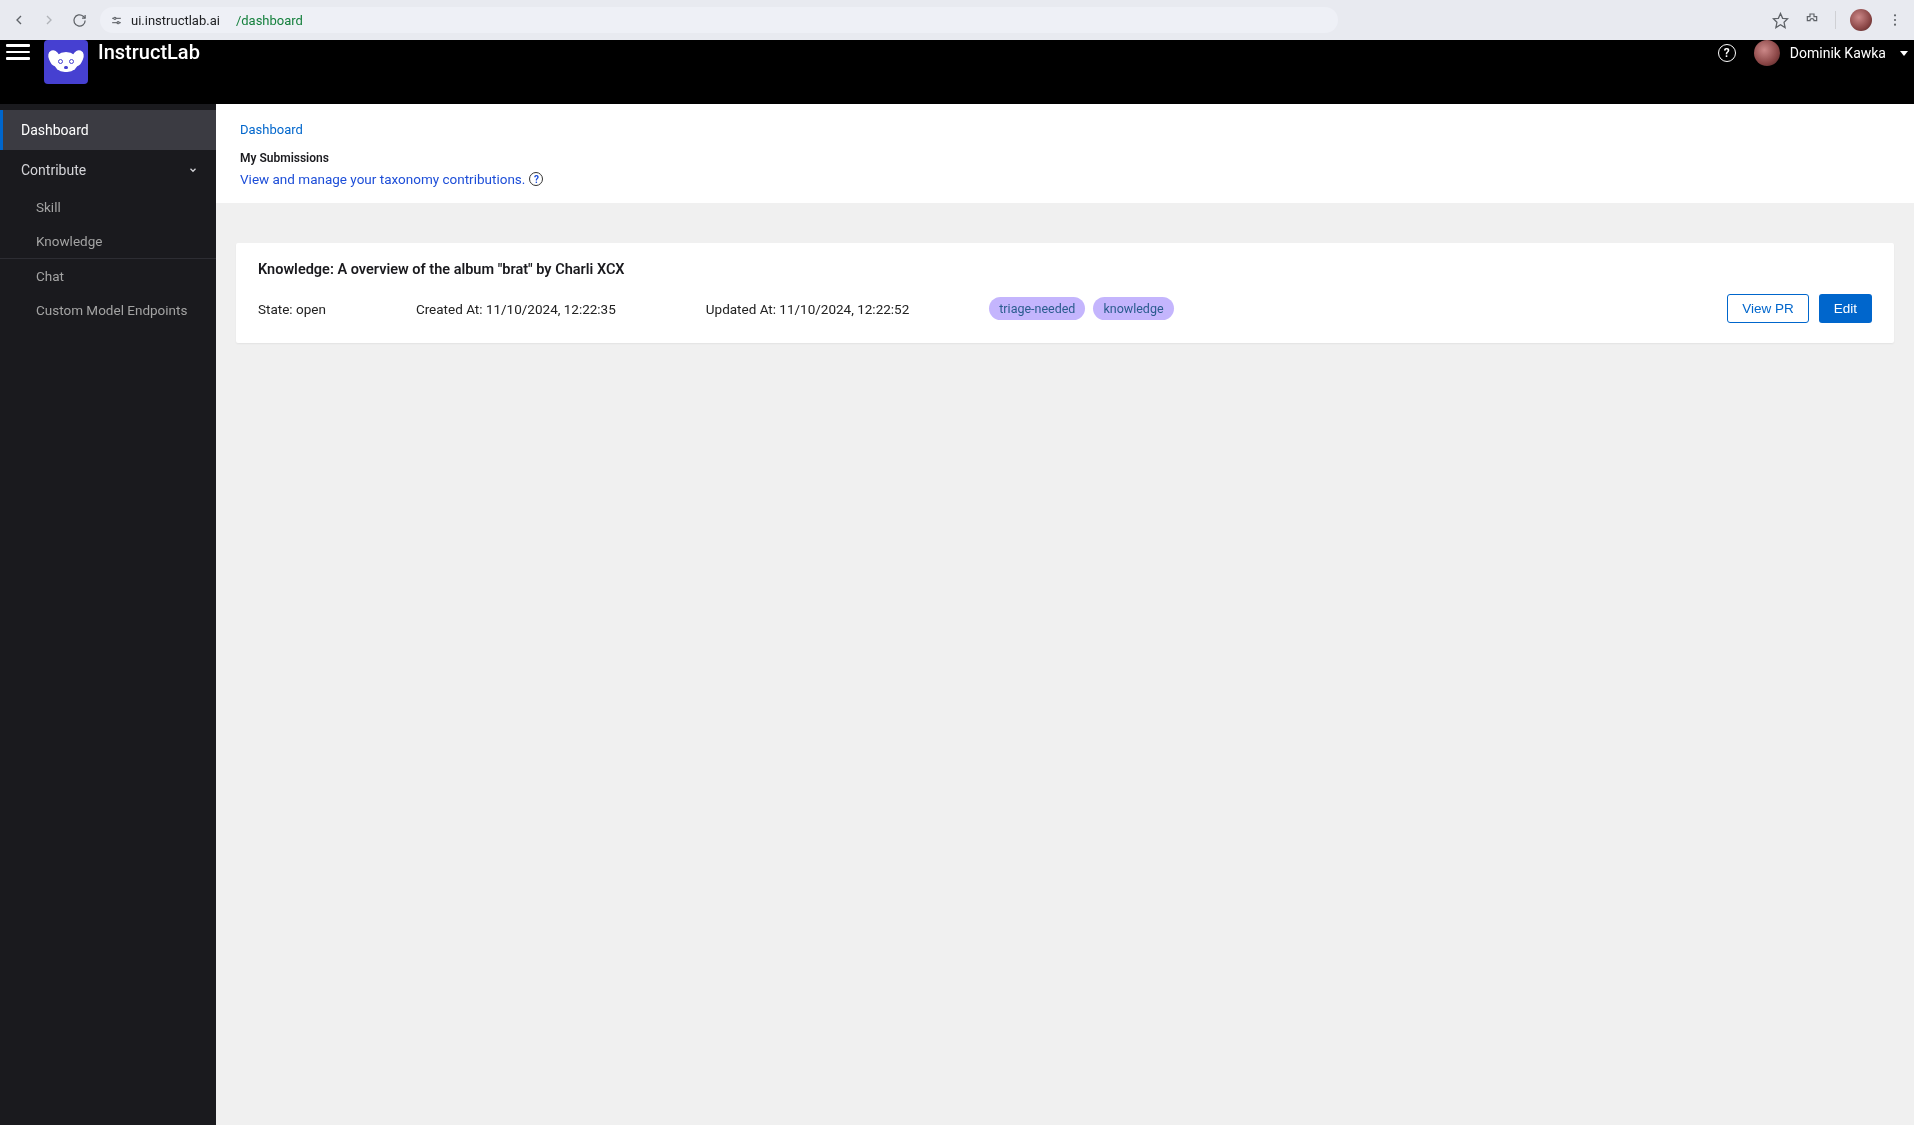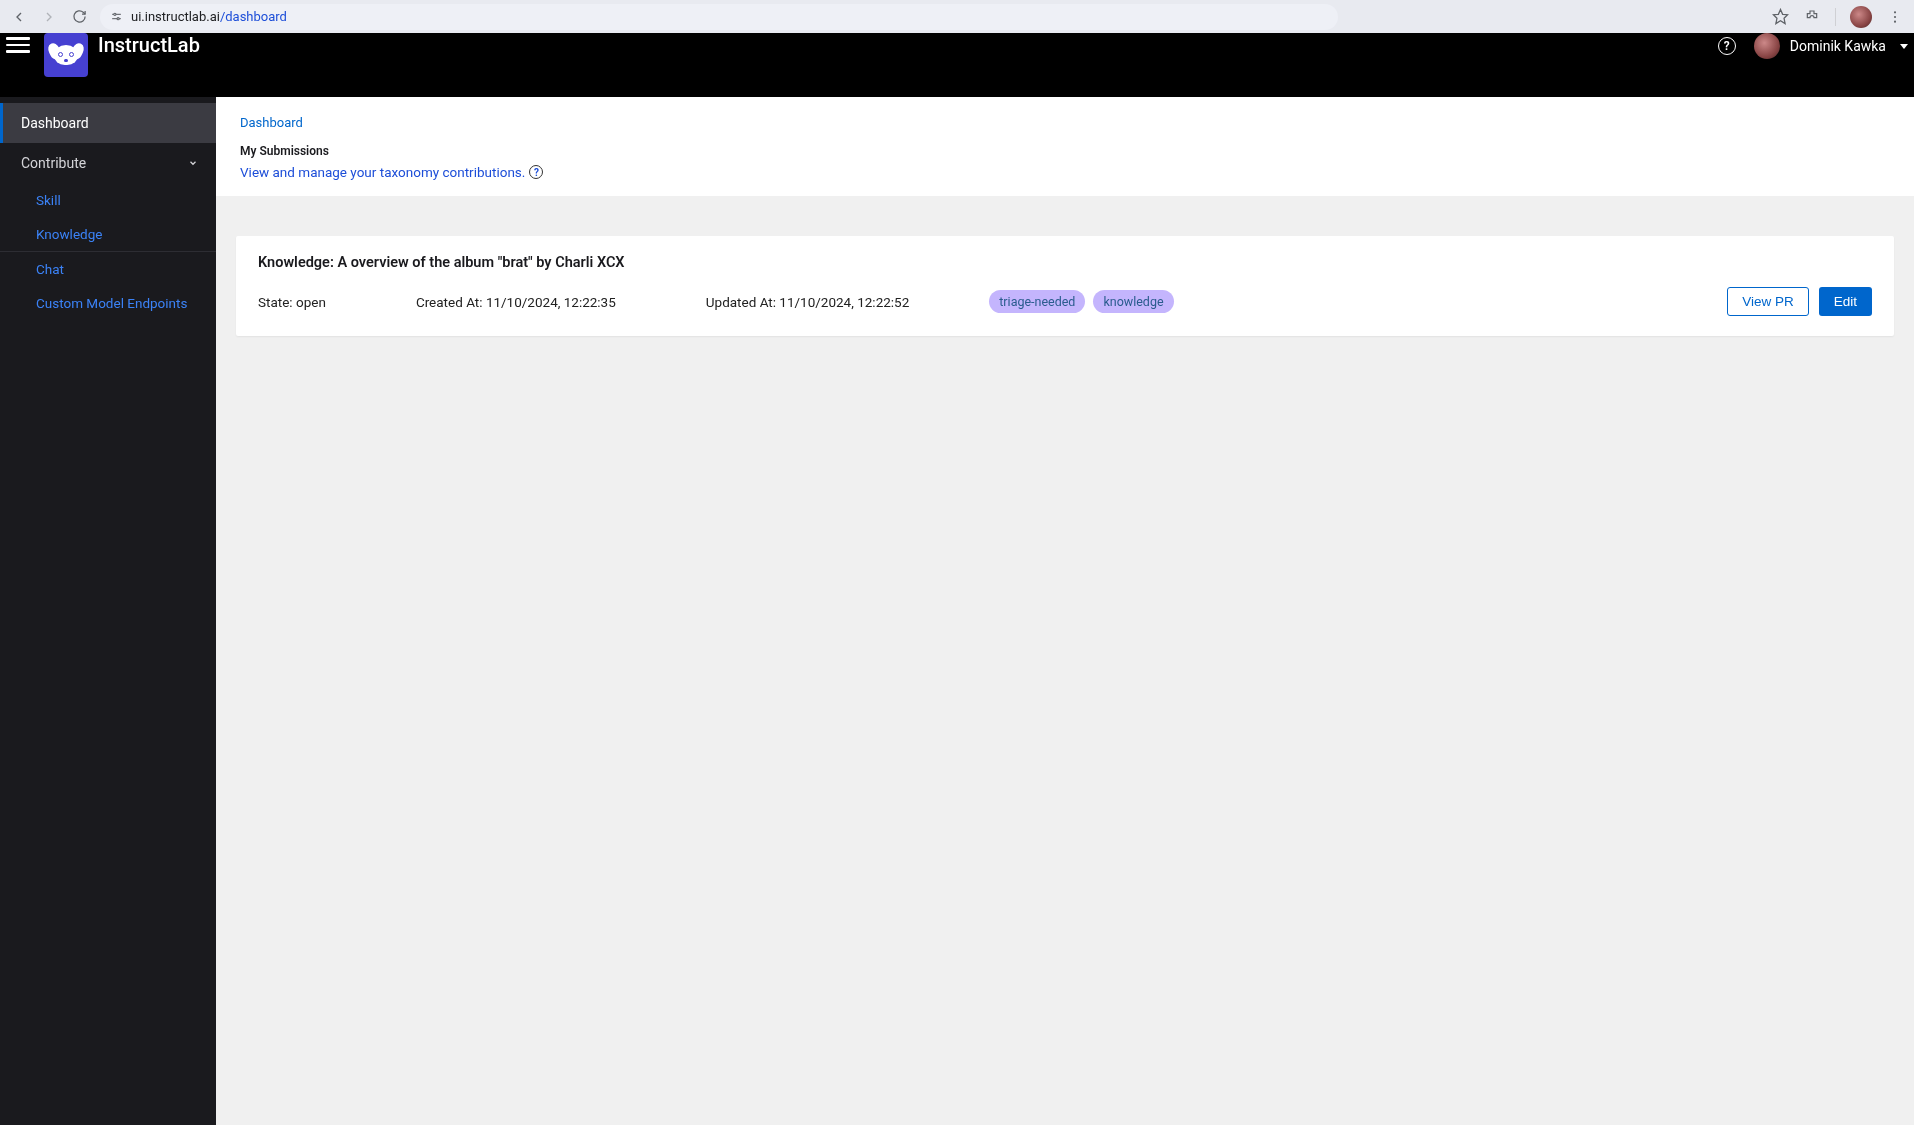--- a/index.html
+++ b/index.html
@@ -1,25 +1,25 @@
 <!DOCTYPE html>
 <html><head>
 <meta charset="utf-8">
 <style>
 * { box-sizing: border-box; margin: 0; padding: 0; }
 body { font-family: -apple-system, BlinkMacSystemFont, "Segoe UI", Roboto, Helvetica, Arial, sans-serif; background: #fff; width: 1914px; height: 1125px; overflow: hidden; }
 
 
-.browser-chrome { height: 33px; background: #e8eaf0; display: flex; align-items: center; padding: 0 10px; gap: 12px; }
+.browser-chrome { height: 40px; background: #e8eaf0; display: flex; align-items: center; padding: 0 10px; gap: 12px; }
 .chrome-btn { width: 18px; height: 18px; display:flex; align-items:center; justify-content:center; color:#5f6368; cursor: pointer; }
 .chrome-btn.disabled { color:#b0b3b8; }
 .url-bar { flex:1; background:#eef0f6; border-radius: 16px; height: 26px; display:flex; align-items:center; padding:0 10px; font-size:13px; color:#202124; max-width: 1238px; }
 .url-bar .site-icon { margin-right:8px; color:#5f6368; font-size:12px; display:flex; align-items:center; gap:2px;}
 .url-domain { color:#202124; }
-.url-path { color:#1d4ed8; }
+.url-path { color:#15803d;margin-left:16px; }
 .chrome-right { margin-left:auto; display:flex; align-items:center; gap:14px; }
 .chrome-divider { width:1px; height:18px; background:#cfd0d4; }
 .chrome-avatar-sm { width:22px; height:22px; border-radius:50%; background: radial-gradient(circle at 40% 38%, #C88, #844 62%, #422); }
 
 
 .app-header { height:64px; background:#000; display:flex; align-items:flex-start; padding:0 6px; color:#fff; }
 .hamburger { width:24px; height:24px; display:flex; flex-direction:column; justify-content:center; gap:4px; cursor:pointer; margin-right:14px;}
 .hamburger span { display:block; height:2.5px; background:#fff; border-radius:1px;}
 .app-logo { width:44px; height:44px; background:#4640d1; border-radius:4px; display:flex; align-items:center; justify-content:center; margin-right:10px;}
 .dog { width:30px; height:24px; position:relative; }
@@ -35,21 +35,21 @@
 .user-avatar { width:26px; height:26px; border-radius:50%; background: radial-gradient(circle at 40% 38%, #C88, #844 62%, #422); }
 .user-menu { display:flex; align-items:center; gap:10px; cursor:pointer; font-size:14px;}
 .caret-down { width:0; height:0; border-left:4px solid transparent; border-right:4px solid transparent; border-top:5px solid #fff; margin-left:4px;}
 
 
 .app-body { display:flex; height: calc(1125px - 33px - 52px); }
 .sidebar { width:216px; background:#1a1a1e; color:#d4d4d8; font-size:14px; padding-top:6px; display:flex; flex-direction:column;}
 .nav-item { padding: 12px 18px; cursor:pointer; display:flex; align-items:center; justify-content:space-between; border-left:3px solid transparent;}
 .nav-item.active { background:#3b3b42; color:#fff; border-left-color:#0066cc;}
 .nav-item .chevron { font-size:11px; transform:rotate(0deg);}
-.nav-subitem { padding:9px 18px 9px 36px; cursor:pointer; font-size:13.5px; color:#3b82f6;}
+.nav-subitem { padding:9px 18px 9px 36px; cursor:pointer; font-size:13.5px; color:#a3a3a3;}
 .nav-section-border { border-bottom:1px solid #2d2d33; }
 
 .main { flex:1; background:#f0f0f0; display:flex; flex-direction:column;}
 .page-top { background:#fff; padding: 18px 24px 16px 24px; }
 .breadcrumb { font-size:13px; color:#0066cc; margin-bottom:14px;}
 .page-title { font-size:12px; font-weight:600; color:#1a1a1e; margin-bottom:6px;}
 .page-desc { font-size:13.5px; color:#1d4ed8; display:flex; align-items:center; gap:4px;}
 .info-icon { width:14px; height:14px; border:1.2px solid #333; border-radius:50%; display:inline-flex; align-items:center; justify-content:center; font-size:10px; font-weight:700; cursor:pointer;}
 
 .content-area { padding: 40px 20px; }

